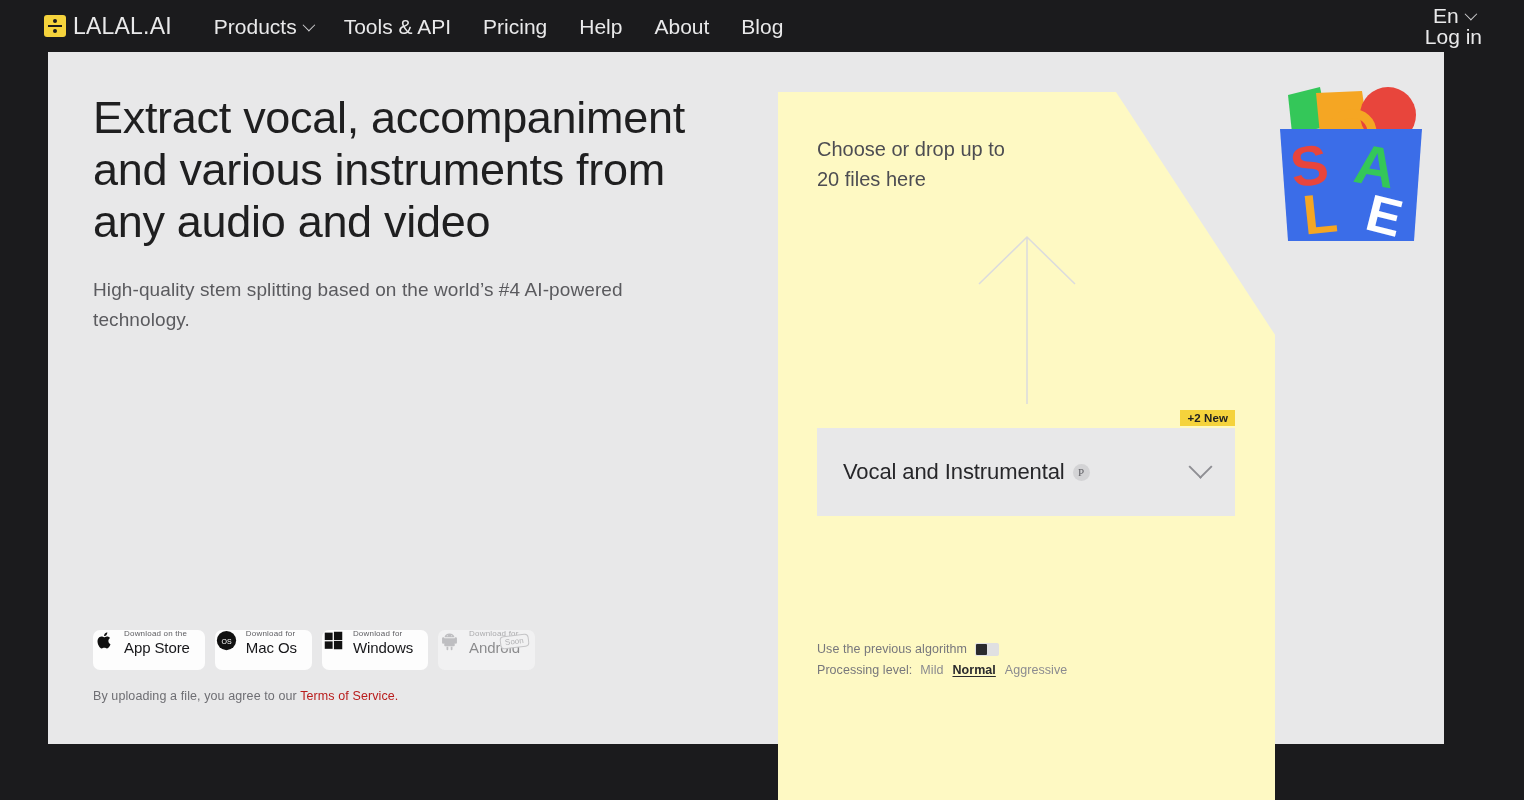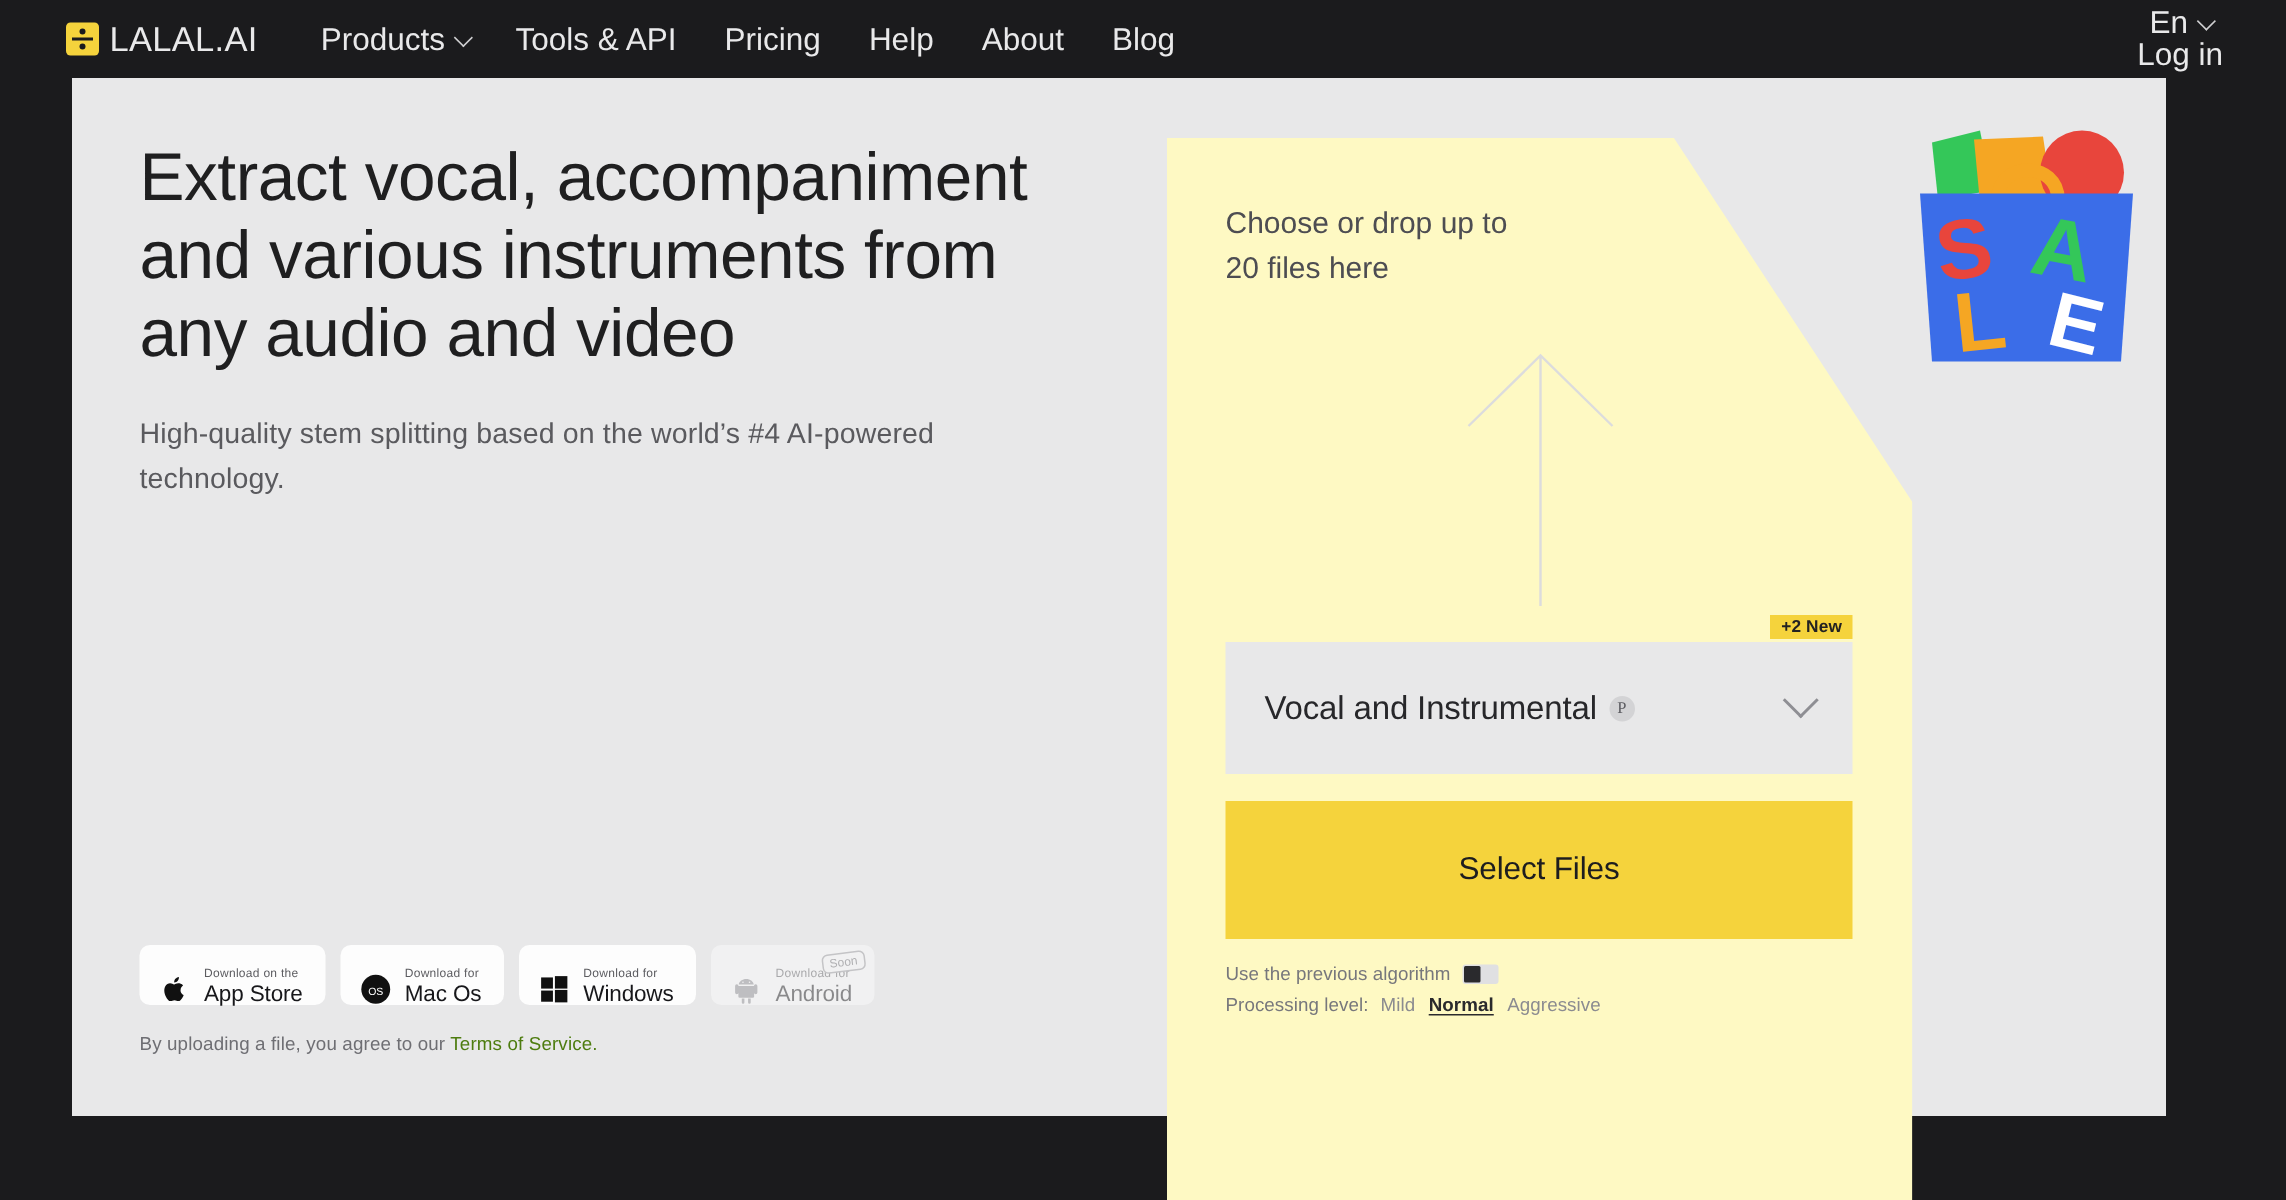--- a/index.html
+++ b/index.html
@@ -67,40 +67,40 @@
     color: #5a5a5e; font-weight: 400; letter-spacing: .1px;
   }
 
   
   .stores {
     position: absolute; left: 45px; top: 578px;
     display: flex; gap: 10px; align-items: center;
   }
   .store-badge {
     background: #fdfdfd; border-radius: 7px;
-    height: 40px; display: flex; align-items: flex-end;
-    padding: 0 15px 0 13px; gap: 9px; cursor: pointer;
+    height: 40px; display: flex; align-items: flex-start;
+    padding: 0 15px 0 1px; gap: 9px; cursor: pointer;
     position: relative;
   }
   .store-badge.disabled { opacity: .45; cursor: default; }
   .store-glyph { width: 21px; height: 21px; flex: none; display: block; }
   .store-text { display: flex; flex-direction: column; justify-content: center; line-height: 1; }
   .store-small { font-size: 8px; color: #5c5c60; letter-spacing: .2px; margin-bottom: 2px; }
   .store-big { font-size: 15px; color: #17171a; letter-spacing: -.1px; }
   .soon-tag {
     position: absolute; right: 6px; top: 5px;
     border: 1px solid #9a9a9e; border-radius: 4px;
     font-size: 8px; color: #6d6d72; padding: 1px 4px;
     background: #fdfdfd; transform: rotate(-7deg);
   }
   .legal {
     position: absolute; left: 45px; top: 637px;
     font-size: 12.5px; color: #6e6e73; letter-spacing: .1px;
   }
-  .legal a { color: #4d7c0f; text-decoration: none; }
+  .legal a { color: #b91c1c; text-decoration: none; }
 
   
   .upload-card {
     position: absolute; left: 730px; top: 40px;
     width: 497px; height: 714px;
     background: #fef9c3;
     clip-path: polygon(0 0, 68% 0, 100% 34%, 100% 100%, 0 100%);
   }
   .drop-title {
     position: absolute; left: 39px; top: 42px;
@@ -273,21 +273,20 @@
 
     <div class="selector">
       <span class="new-tag">+2 New</span>
       <span class="selector-label">
         <span>Vocal and Instrumental</span>
         <span class="pbadge">P</span>
       </span>
       <span class="chev-down"></span>
     </div>
 
-    <button class="cta">Select Files</button>
 
     <div class="opts">
       <div class="opt-row">
         <span>Use the previous algorithm</span>
         <span class="toggle"></span>
       </div>
       <div class="opt-row">
         <span>Processing level:</span>
         <span class="level">
           <span class="level-opt">Mild</span>

